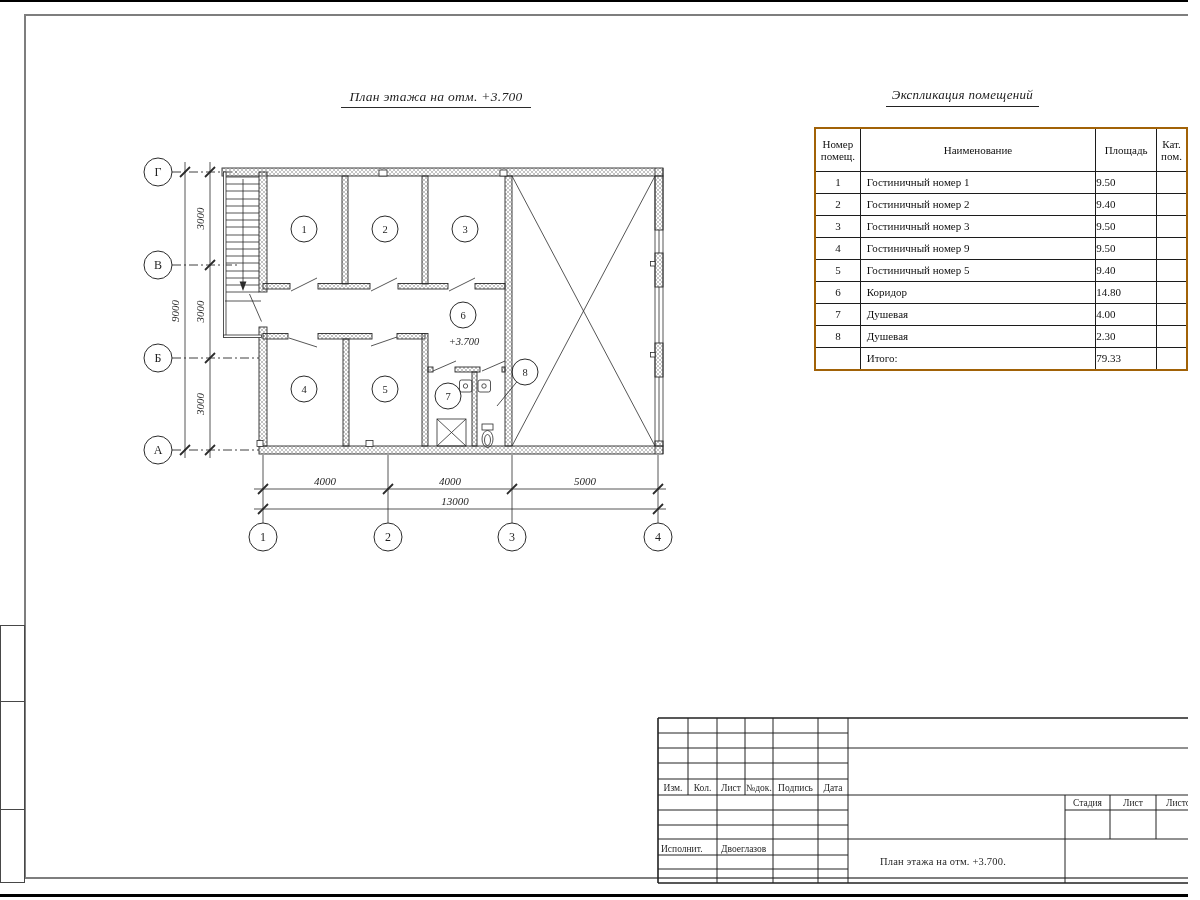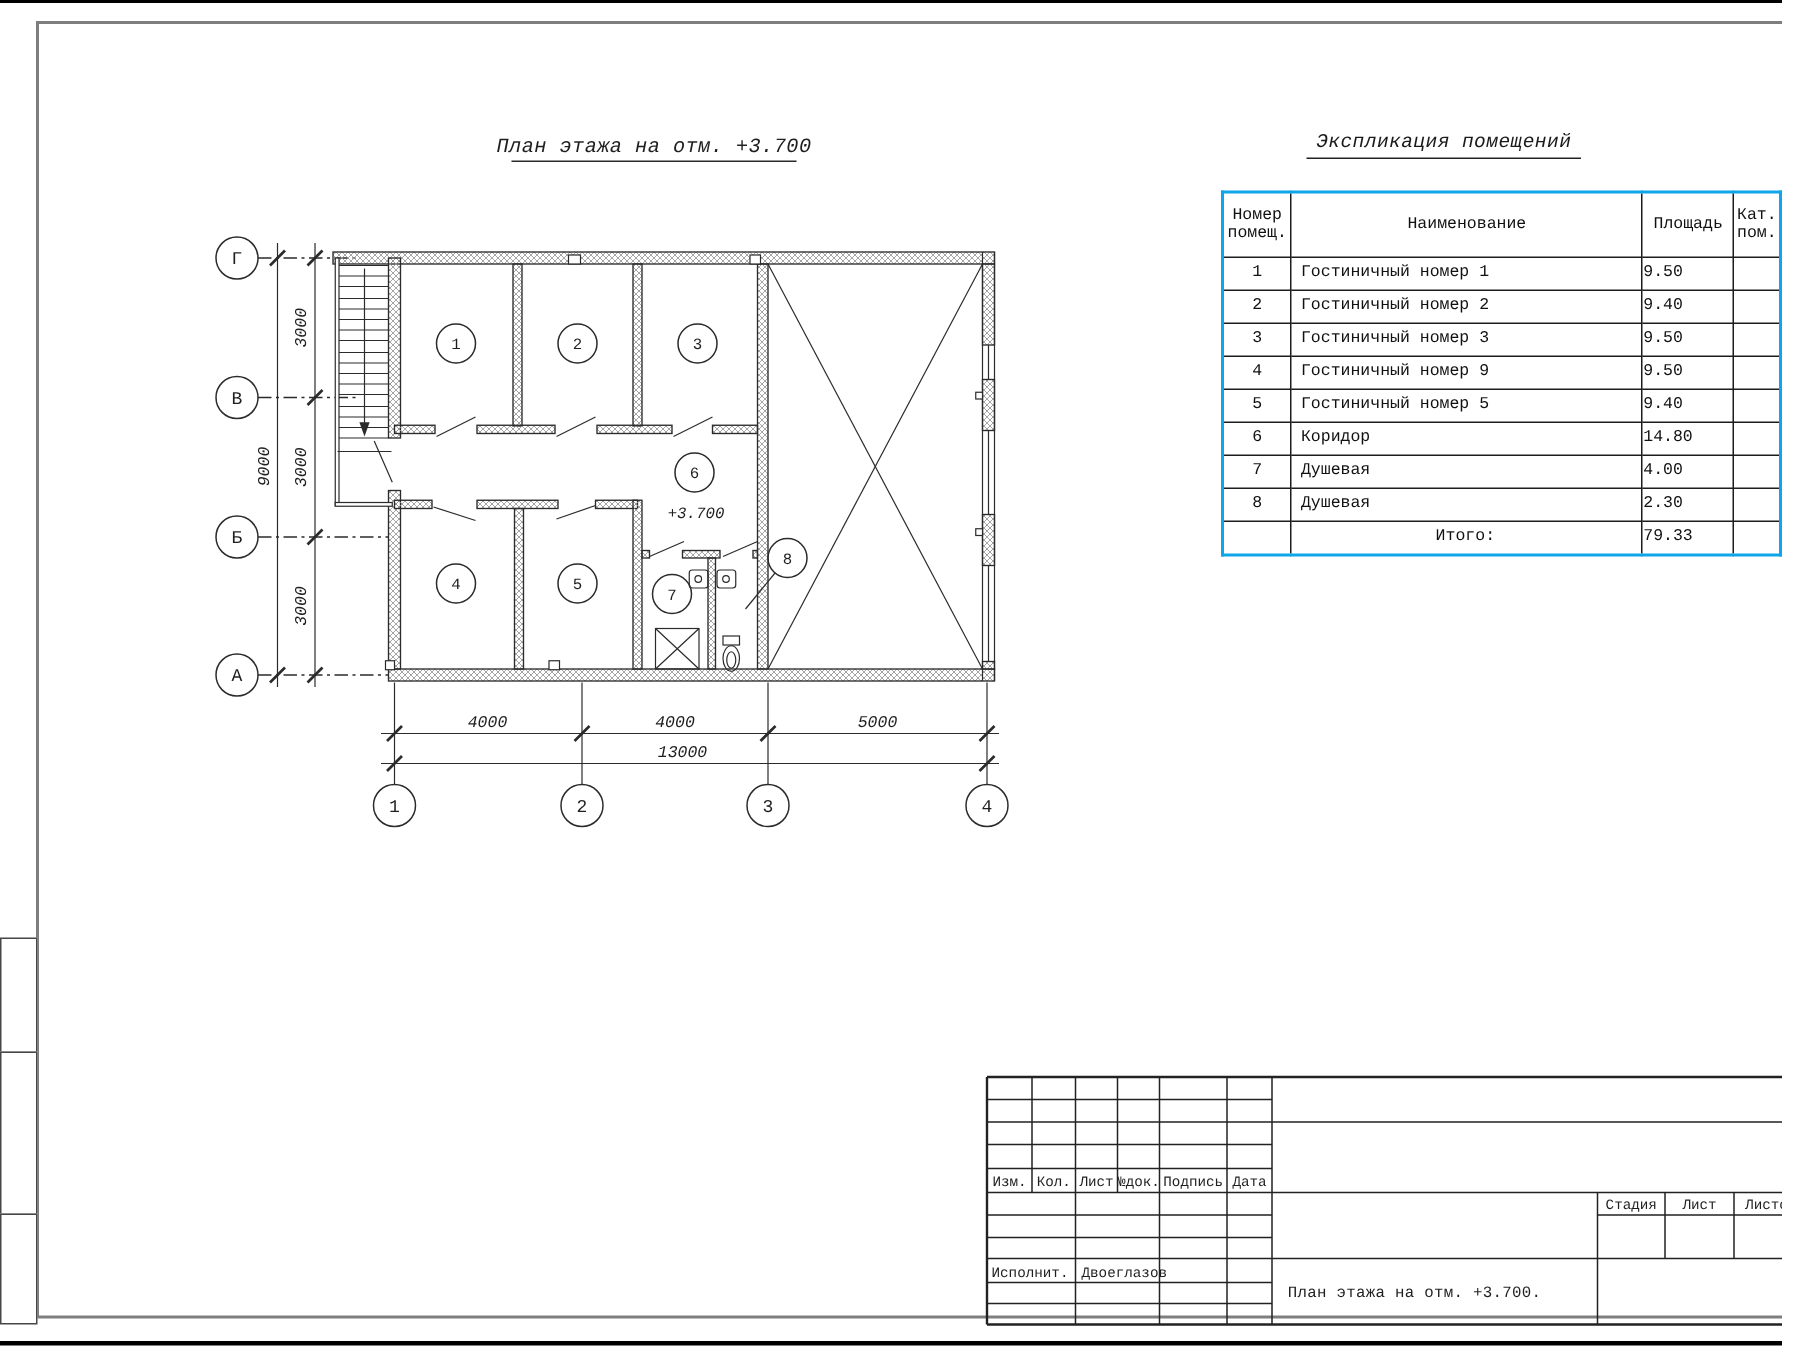--- a/index.html
+++ b/index.html
@@ -1,37 +1,37 @@
 <!DOCTYPE html>
 <html><head>
 <meta charset="utf-8">
 <style>
   html,body{margin:0;padding:0;background:#fff;}
   .screen{position:relative;width:1188px;height:900px;background:#fff;overflow:hidden;
-          font-family:Liberation Mono, monospace;color:#1a1a1a;}
+          font-family:Liberation Serif, serif;color:#1a1a1a;}
   .edge{position:absolute;left:0;width:1200px;background:#000;}
   .frame{position:absolute;left:24px;top:14px;width:1192px;height:865px;
          border:2px solid #7e7e7e;box-sizing:border-box;}
   .mbox{position:absolute;left:0;width:25px;border:1px solid #474747;box-sizing:border-box;background:#fff;}
   .svg-abs{position:absolute;}
   
   .sched-title{position:absolute;left:773px;top:85px;width:379px;text-align:center;}
   .sched-title span{display:inline-block;font-style:italic;font-size:13px;letter-spacing:.3px;
                     border-bottom:1px solid #222;padding:0 6px 3px 6px;}
   table.sched{position:absolute;left:814px;top:127px;border-collapse:collapse;table-layout:fixed;
-              border:2px solid #0ea5e9;font-size:11px;color:#111;}
+              border:2px solid #a16207;font-size:11px;color:#111;}
   table.sched td,table.sched th{border:1px solid #1c1c1c;padding:0;line-height:1.12;
               font-weight:normal;overflow:hidden;}
   table.sched th{height:42px;vertical-align:middle;text-align:center;}
   table.sched td{height:21px;vertical-align:middle;}
   .c-num{width:45px;text-align:center;}
   .c-name{width:242px;text-align:left;padding-left:6px !important;}
   .c-area{width:62px;text-align:left;}
   .c-cat{width:30px;}
-  .tot{ text-align:center;padding-right:8px !important;margin-left:17px;}
+  .tot{ text-align:left;padding-right:8px !important;margin-left:17px;}
   
   text{fill:#1f1f1f;}
   .t-title{font-size:13.5px;font-style:italic;letter-spacing:.3px;text-anchor:middle;}
   .t-dim{font-size:11px;font-style:italic;text-anchor:middle;}
   .t-axis{font-size:12px;text-anchor:middle;}
   .t-room{font-size:10.5px;text-anchor:middle;}
   .t-elev{font-size:10.5px;font-style:italic;text-anchor:middle;}
   .t-tb{font-size:9.5px;text-anchor:middle;}
   .t-tbl{font-size:9.5px;}
   .t-doc{font-size:10.5px;text-anchor:middle;letter-spacing:.2px;}

